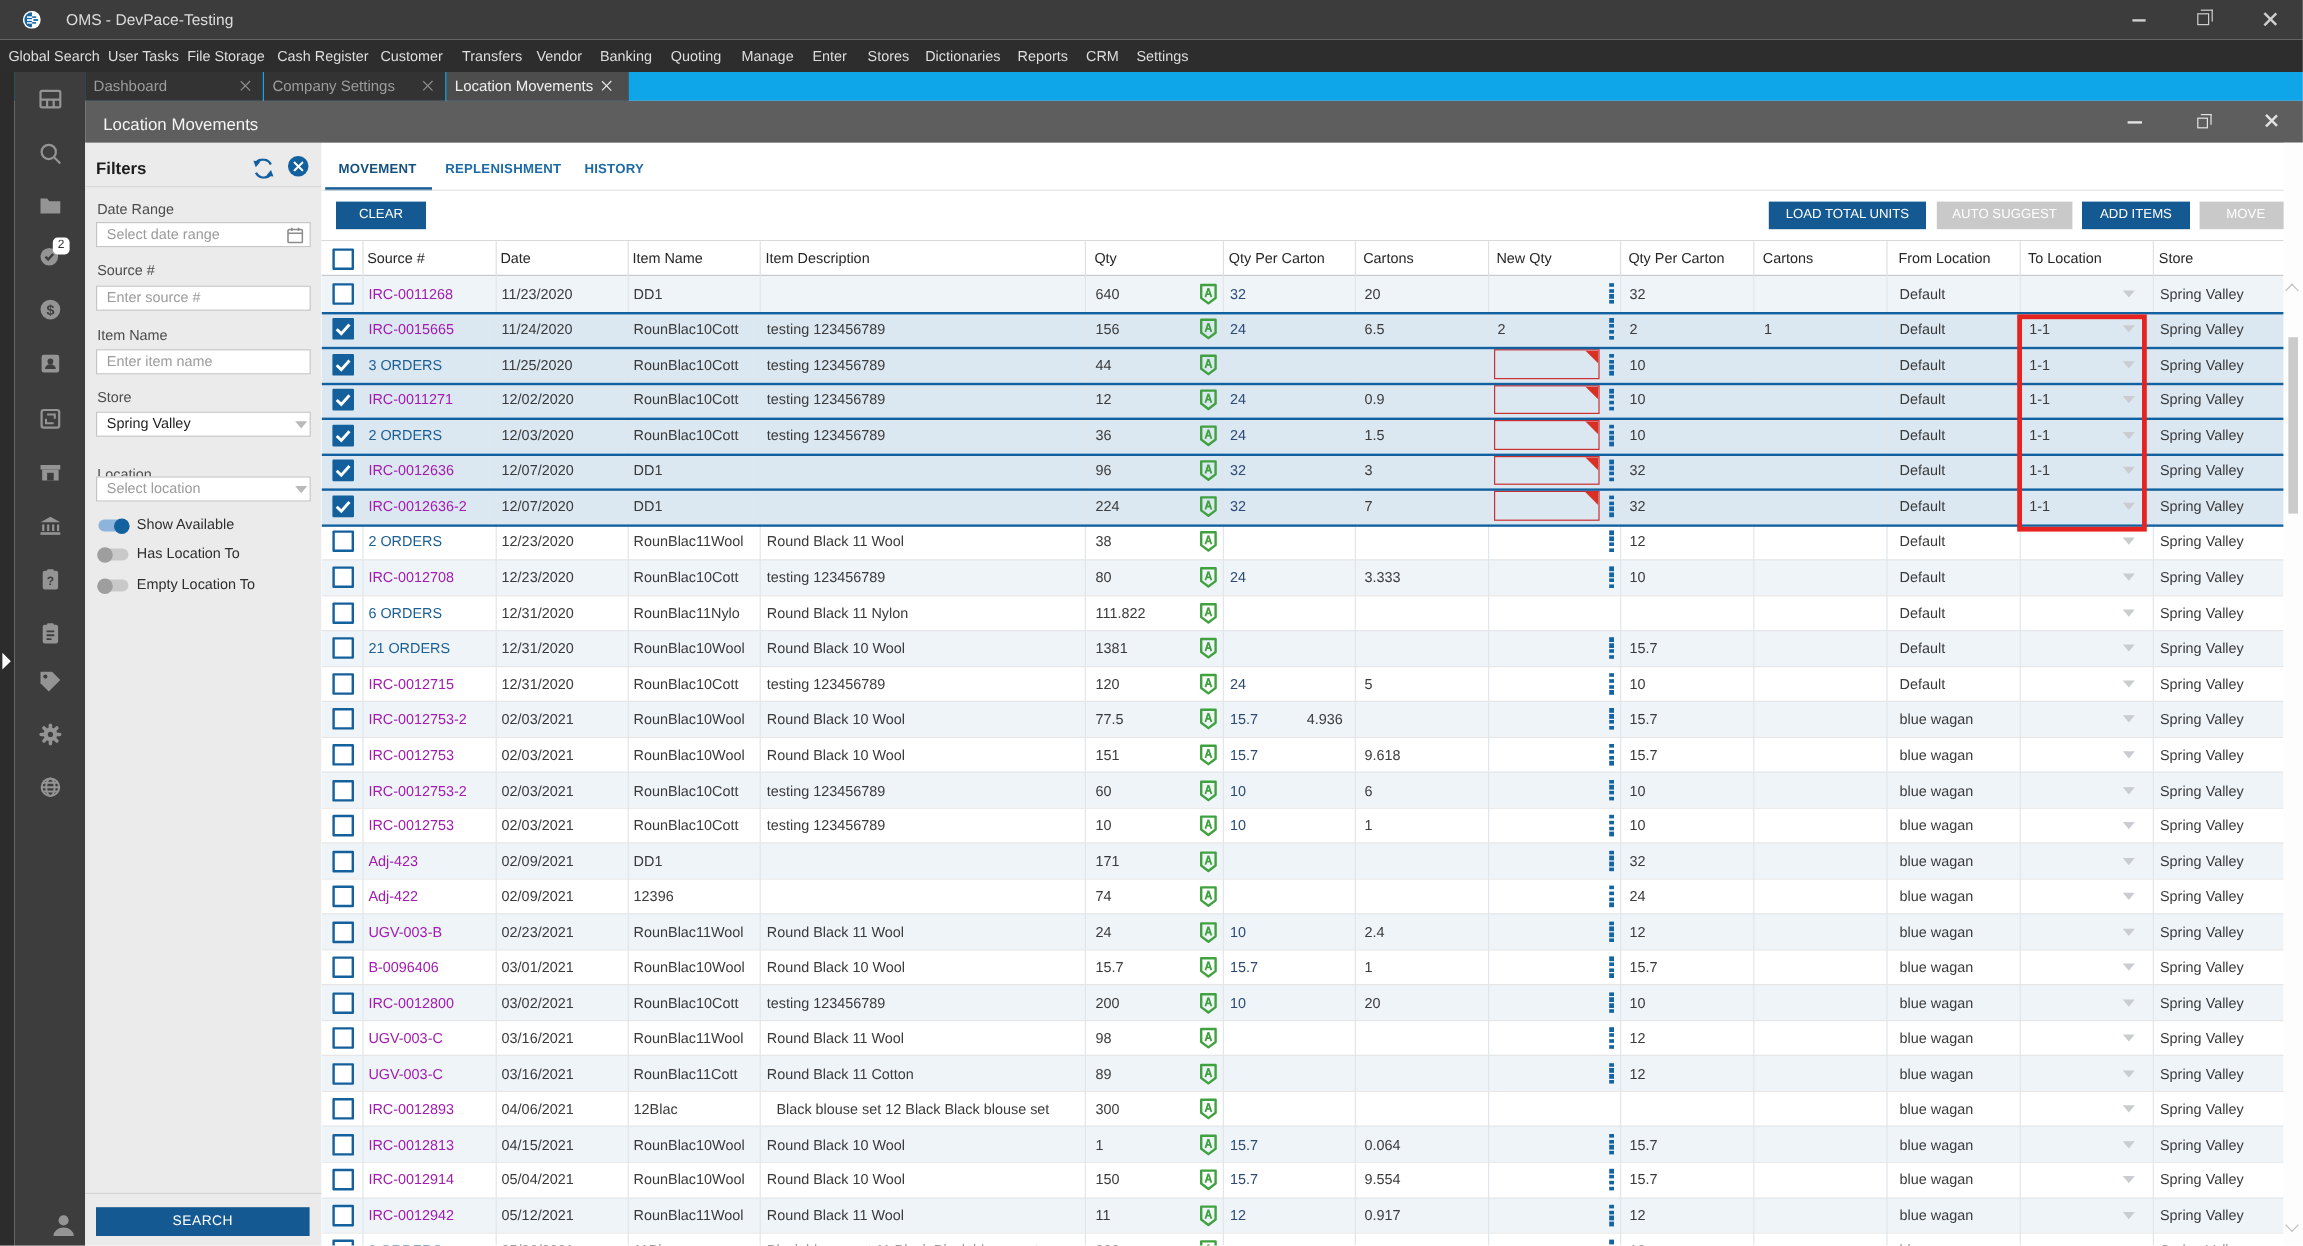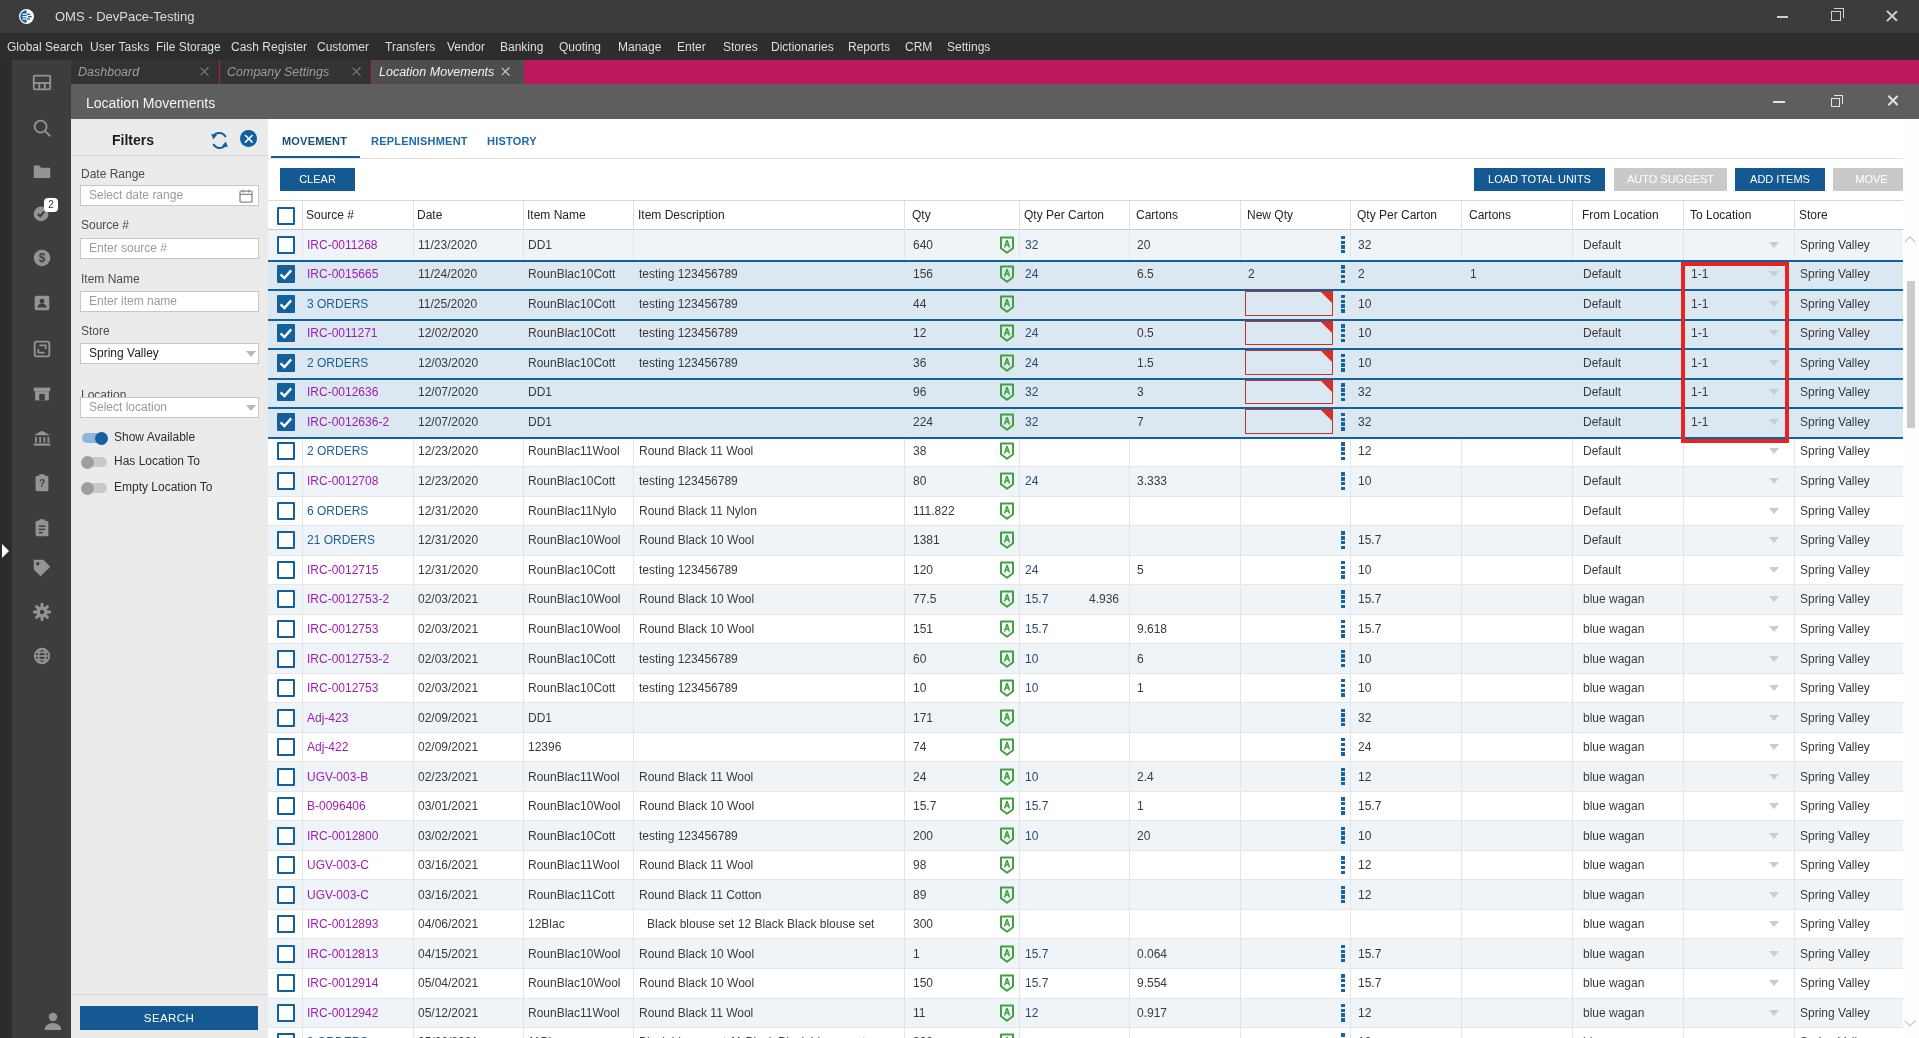--- a/index.html
+++ b/index.html
@@ -8,21 +8,21 @@
 #titlebar .txt { position:absolute; left:55px; top:9px; font-size:13px; color:#dcdcdc; }
 #logo { position:absolute; left:19px; top:9px; width:15px; height:15px; }
 #wmin { position:absolute; left:1777px; top:16px; width:11px; height:1.5px; background:#cfcfcf; }
 #wmax { position:absolute; left:1831px; top:11px; width:10px; height:10px; border:1.5px solid #cfcfcf; }
 #wmax i { position:absolute; left:1.5px; top:-3.8px; width:10px; height:10px; border:1.5px solid #cfcfcf; border-left:none; border-bottom:none; display:block; }
 #wclose { position:absolute; left:1885px; top:9px; width:14px; height:14px; }
 #wclose:before, #wclose:after { content:""; position:absolute; left:6.4px; top:0; width:1.6px; height:14px; background:#cfcfcf; }
 #wclose:before { transform:rotate(45deg); } #wclose:after { transform:rotate(-45deg); }
 #menubar { position:absolute; left:0; top:33px; width:1919px; height:27px; background:#2d2d2d; }
 #menubar span { position:absolute; top:7px; font-size:12px; color:#dedede; }
-#tabrow { position:absolute; left:0; top:60px; width:1919px; height:24px; background:#be185d;font-style:italic; }
+#tabrow { position:absolute; left:0; top:60px; width:1919px; height:24px; background:#0ea5e9; }
 .tab { position:absolute; top:0; height:24px; background:#333333; color:#9c9c9c; font-size:12.5px; }
 .tab .lbl { position:absolute; left:7px; top:5px; }
 .tab .x { position:absolute; top:5px; width:13px; height:13px; }
 .tab .x:before, .tab .x:after { content:""; position:absolute; left:6px; top:1px; width:1.4px; height:11px; background:#8f8f8f; }
 .tab .x:before { transform:rotate(45deg); } .tab .x:after { transform:rotate(-45deg); }
 .tab.act { background:#4d4d4d; color:#f0f0f0; }
 .tab.act .x:before, .tab.act .x:after { background:#e8e8e8; }
 #leftstrip { position:absolute; left:0; top:60px; width:12px; height:978px; background:#2c2c2c; }
 #sidebar { position:absolute; left:12px; top:60px; width:59px; height:978px; background:#3d3d3d; }
 .sic { position:absolute; left:19px; width:22px; height:22px; }
@@ -33,21 +33,21 @@
 #user { position:absolute; left:29px; top:949px; width:24px; height:24px; }
 #innerbar { position:absolute; left:71px; top:84px; width:1848px; height:34.5px; background:#5e5e5e; }
 #innerbar .txt { position:absolute; left:15px; top:10.5px; font-size:14px; color:#f4f4f4; }
 #imin { position:absolute; left:1702px; top:17px; width:12px; height:1.5px; background:#e3e3e3; }
 #imax { position:absolute; left:1760px; top:14px; width:9px; height:9px; border:1.3px solid #e3e3e3; }
 #imax i { position:absolute; left:1.6px; top:-3.6px; width:9px; height:9px; border:1.3px solid #e3e3e3; border-left:none; border-bottom:none; display:block; }
 #iclose { position:absolute; left:1815px; top:10px; width:13px; height:13px; }
 #iclose:before, #iclose:after { content:""; position:absolute; left:6px; top:0; width:1.5px; height:13px; background:#e3e3e3; }
 #iclose:before { transform:rotate(45deg); } #iclose:after { transform:rotate(-45deg); }
 #filters { position:absolute; left:71px; top:118.5px; width:197px; height:919.5px; background:#ebebeb; }
-#filters .hd { position:absolute; left:9px; top:13px; font-size:14px; font-weight:bold; color:#1c1c1c;margin-left:32px; }
+#filters .hd { position:absolute; left:9px; top:13px; font-size:14px; font-weight:bold; color:#1c1c1c; }
 #filters .sep1 { position:absolute; left:0; top:36.5px; width:197px; height:1px; background:#d8d8d8; }
 #filters .lab { position:absolute; left:10px; font-size:12px; color:#4c4c4c; }
 #filters .inp { position:absolute; left:9px; width:179px; height:21px; background:#fff; border:1px solid #c6c6c6;
   font-size:12px; color:#9b9b9b; line-height:19px; padding-left:8px; }
 #filters .inp.black { color:#1d1d1d; }
 .dtri { position:absolute; width:0; height:0; border-left:5.5px solid transparent; border-right:5.5px solid transparent;
   border-top:6.5px solid #b9b9b9; }
 .tgl { position:absolute; left:11px; width:25px; height:10px; border-radius:5px; background:#c9c9c9; }
 .tgl i { position:absolute; left:-1px; top:-1.5px; width:13px; height:13px; border-radius:50%; background:#9e9e9e; display:block; }
 .tgl.on { background:#8db4da; }
@@ -456,21 +456,21 @@
           <span class="t" style="left:260px">RounBlac10Cott</span>
           <span class="t" style="left:371px">testing 123456789</span>
           <span class="t" style="left:645px">12</span>
           <span class="sh" style="left:731px">
             <svg class="shield" viewBox="0 0 16 19">
               <path d="M2 2 h12 v10.8 l-6 4.5 l-6 -4.5 z" fill="none" stroke="#3fa23f" stroke-width="2" stroke-linejoin="round"></path>
               <path d="M7.95 4.7 L5.5 12.1 M8.05 4.7 L10.5 12.1 M6.4 9.6 h3.2" fill="none" stroke="#3fa23f" stroke-width="1.5"></path>
             </svg>
           </span>
           <span class="t navy" style="left:757px">24</span>
-          <span class="t" style="left:869px">0.5</span>
+          <span class="t" style="left:869px">0.9</span>
           <span class="nin" style="left:977px">
             <i></i>
           </span>
           <span class="keb" style="left:1073px">
             <i></i>
             <i></i>
             <i></i>
             <i></i>
           </span>
           <span class="t" style="left:1090px">10</span>

